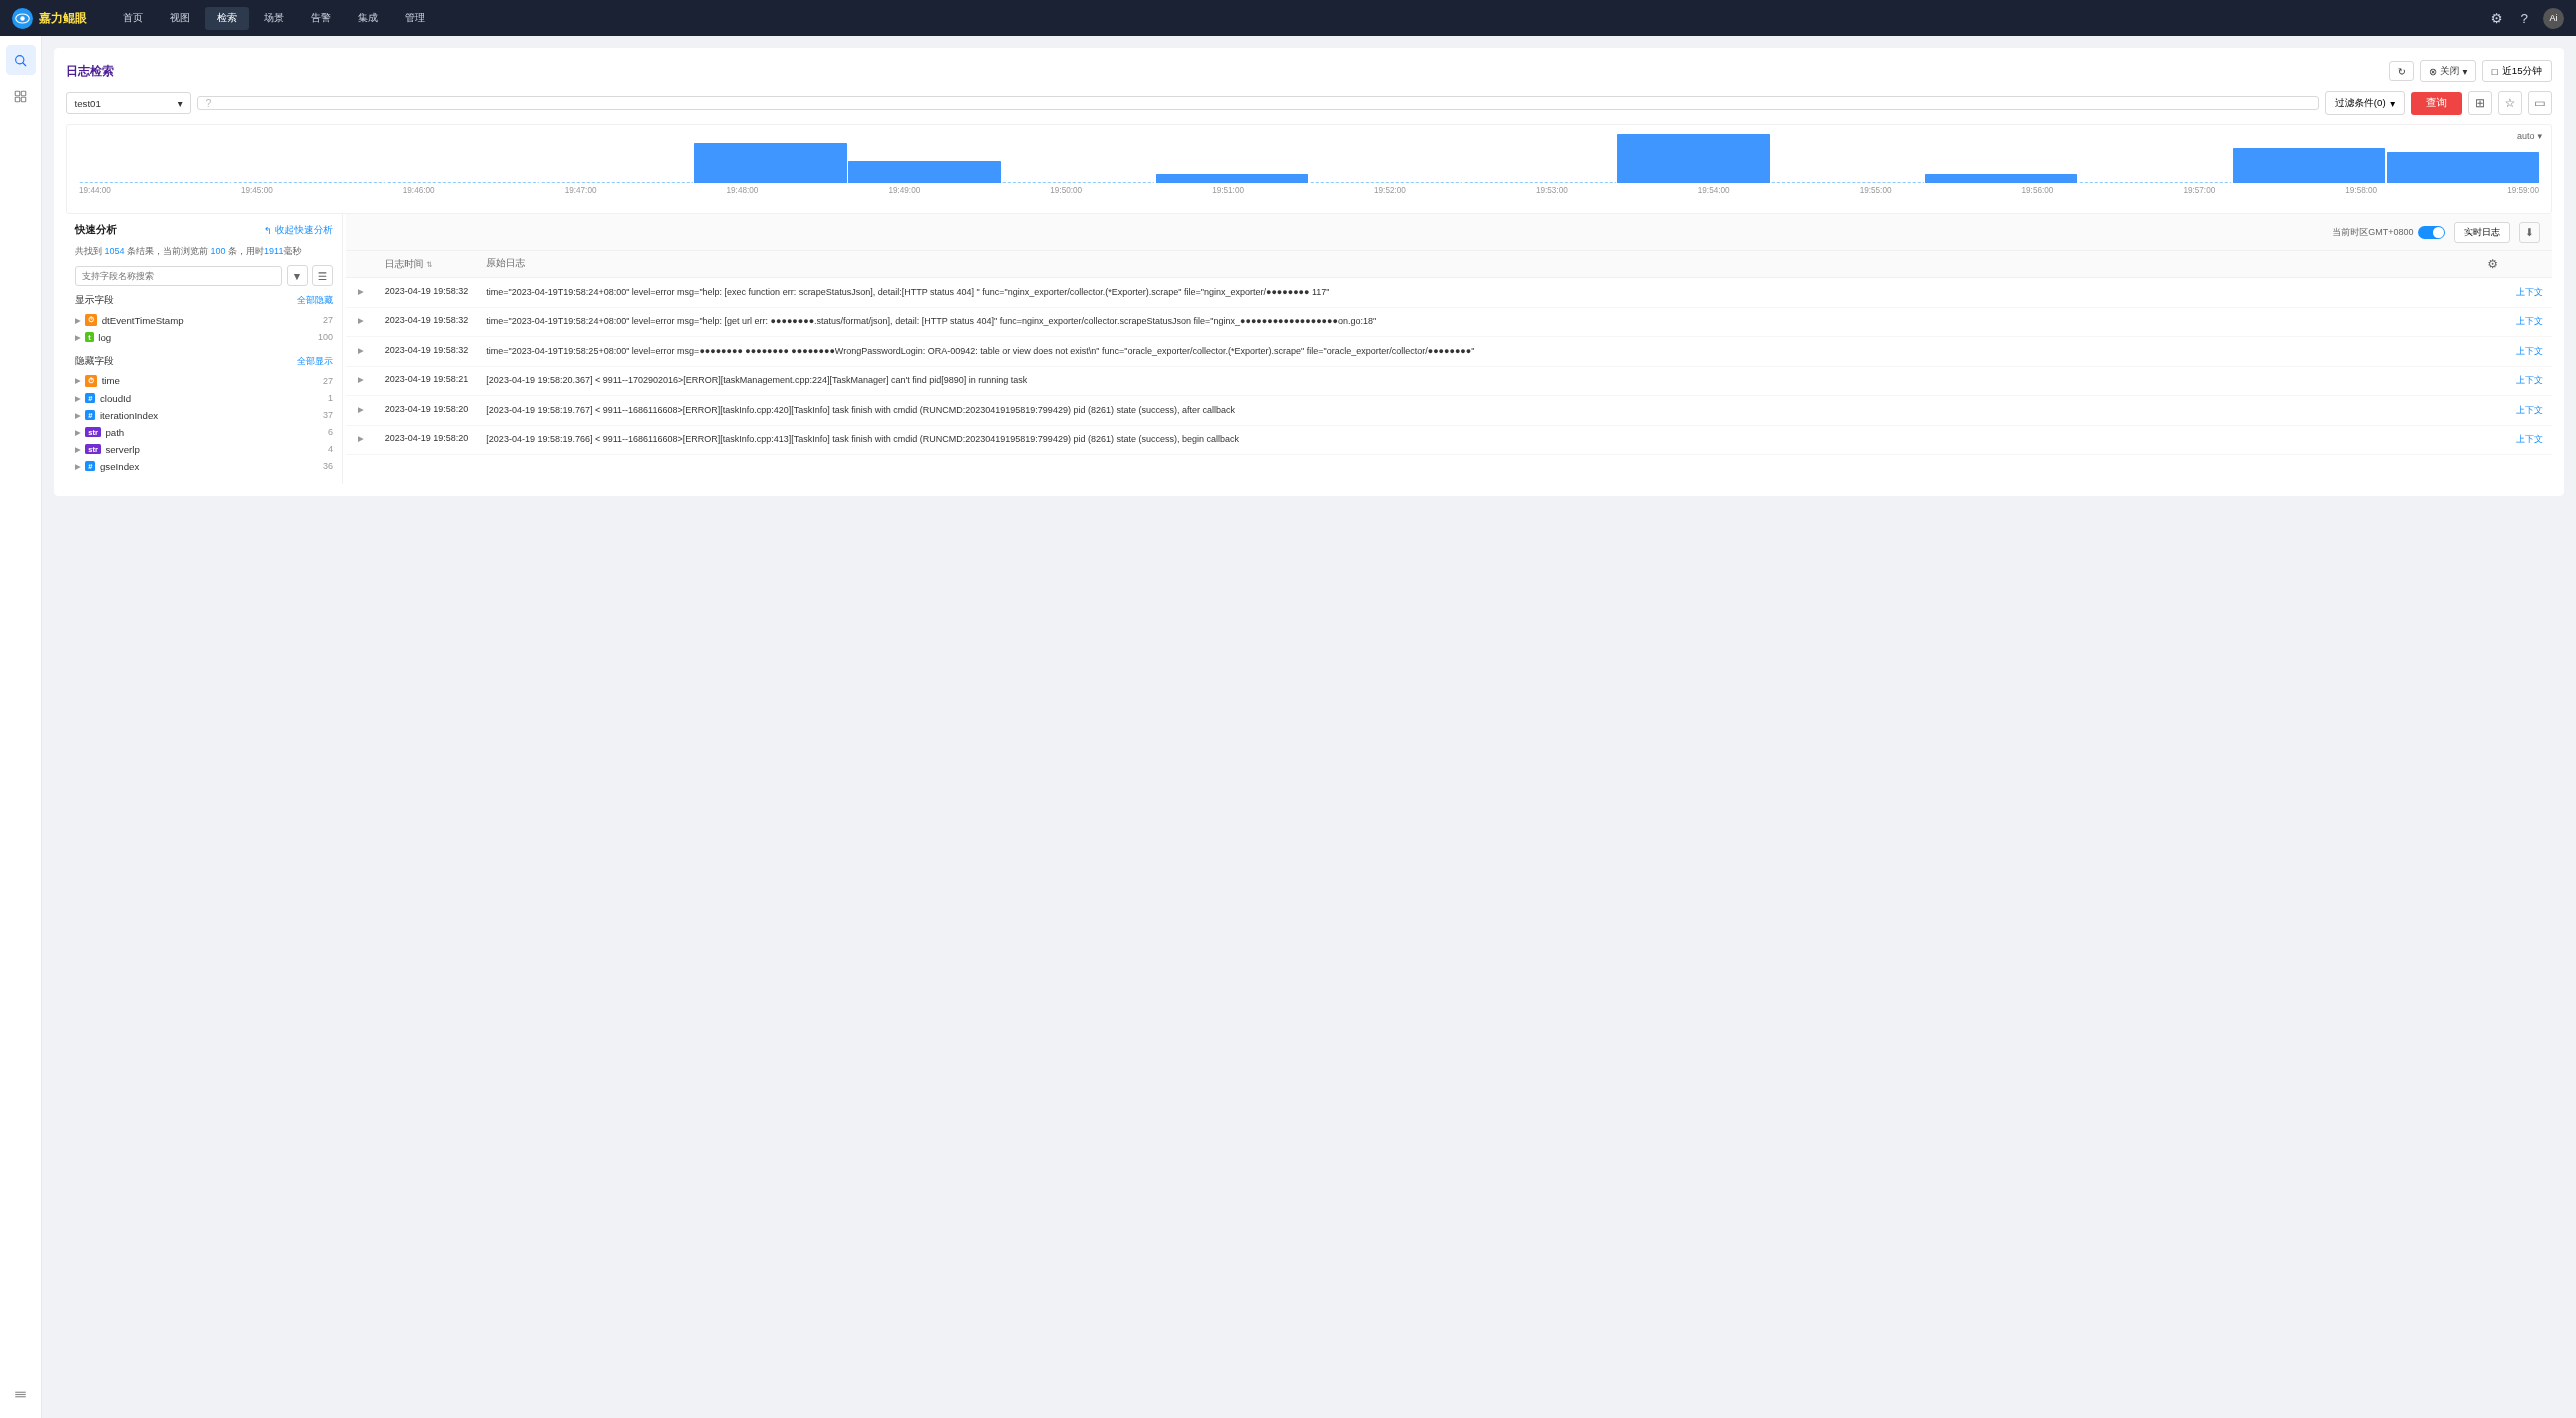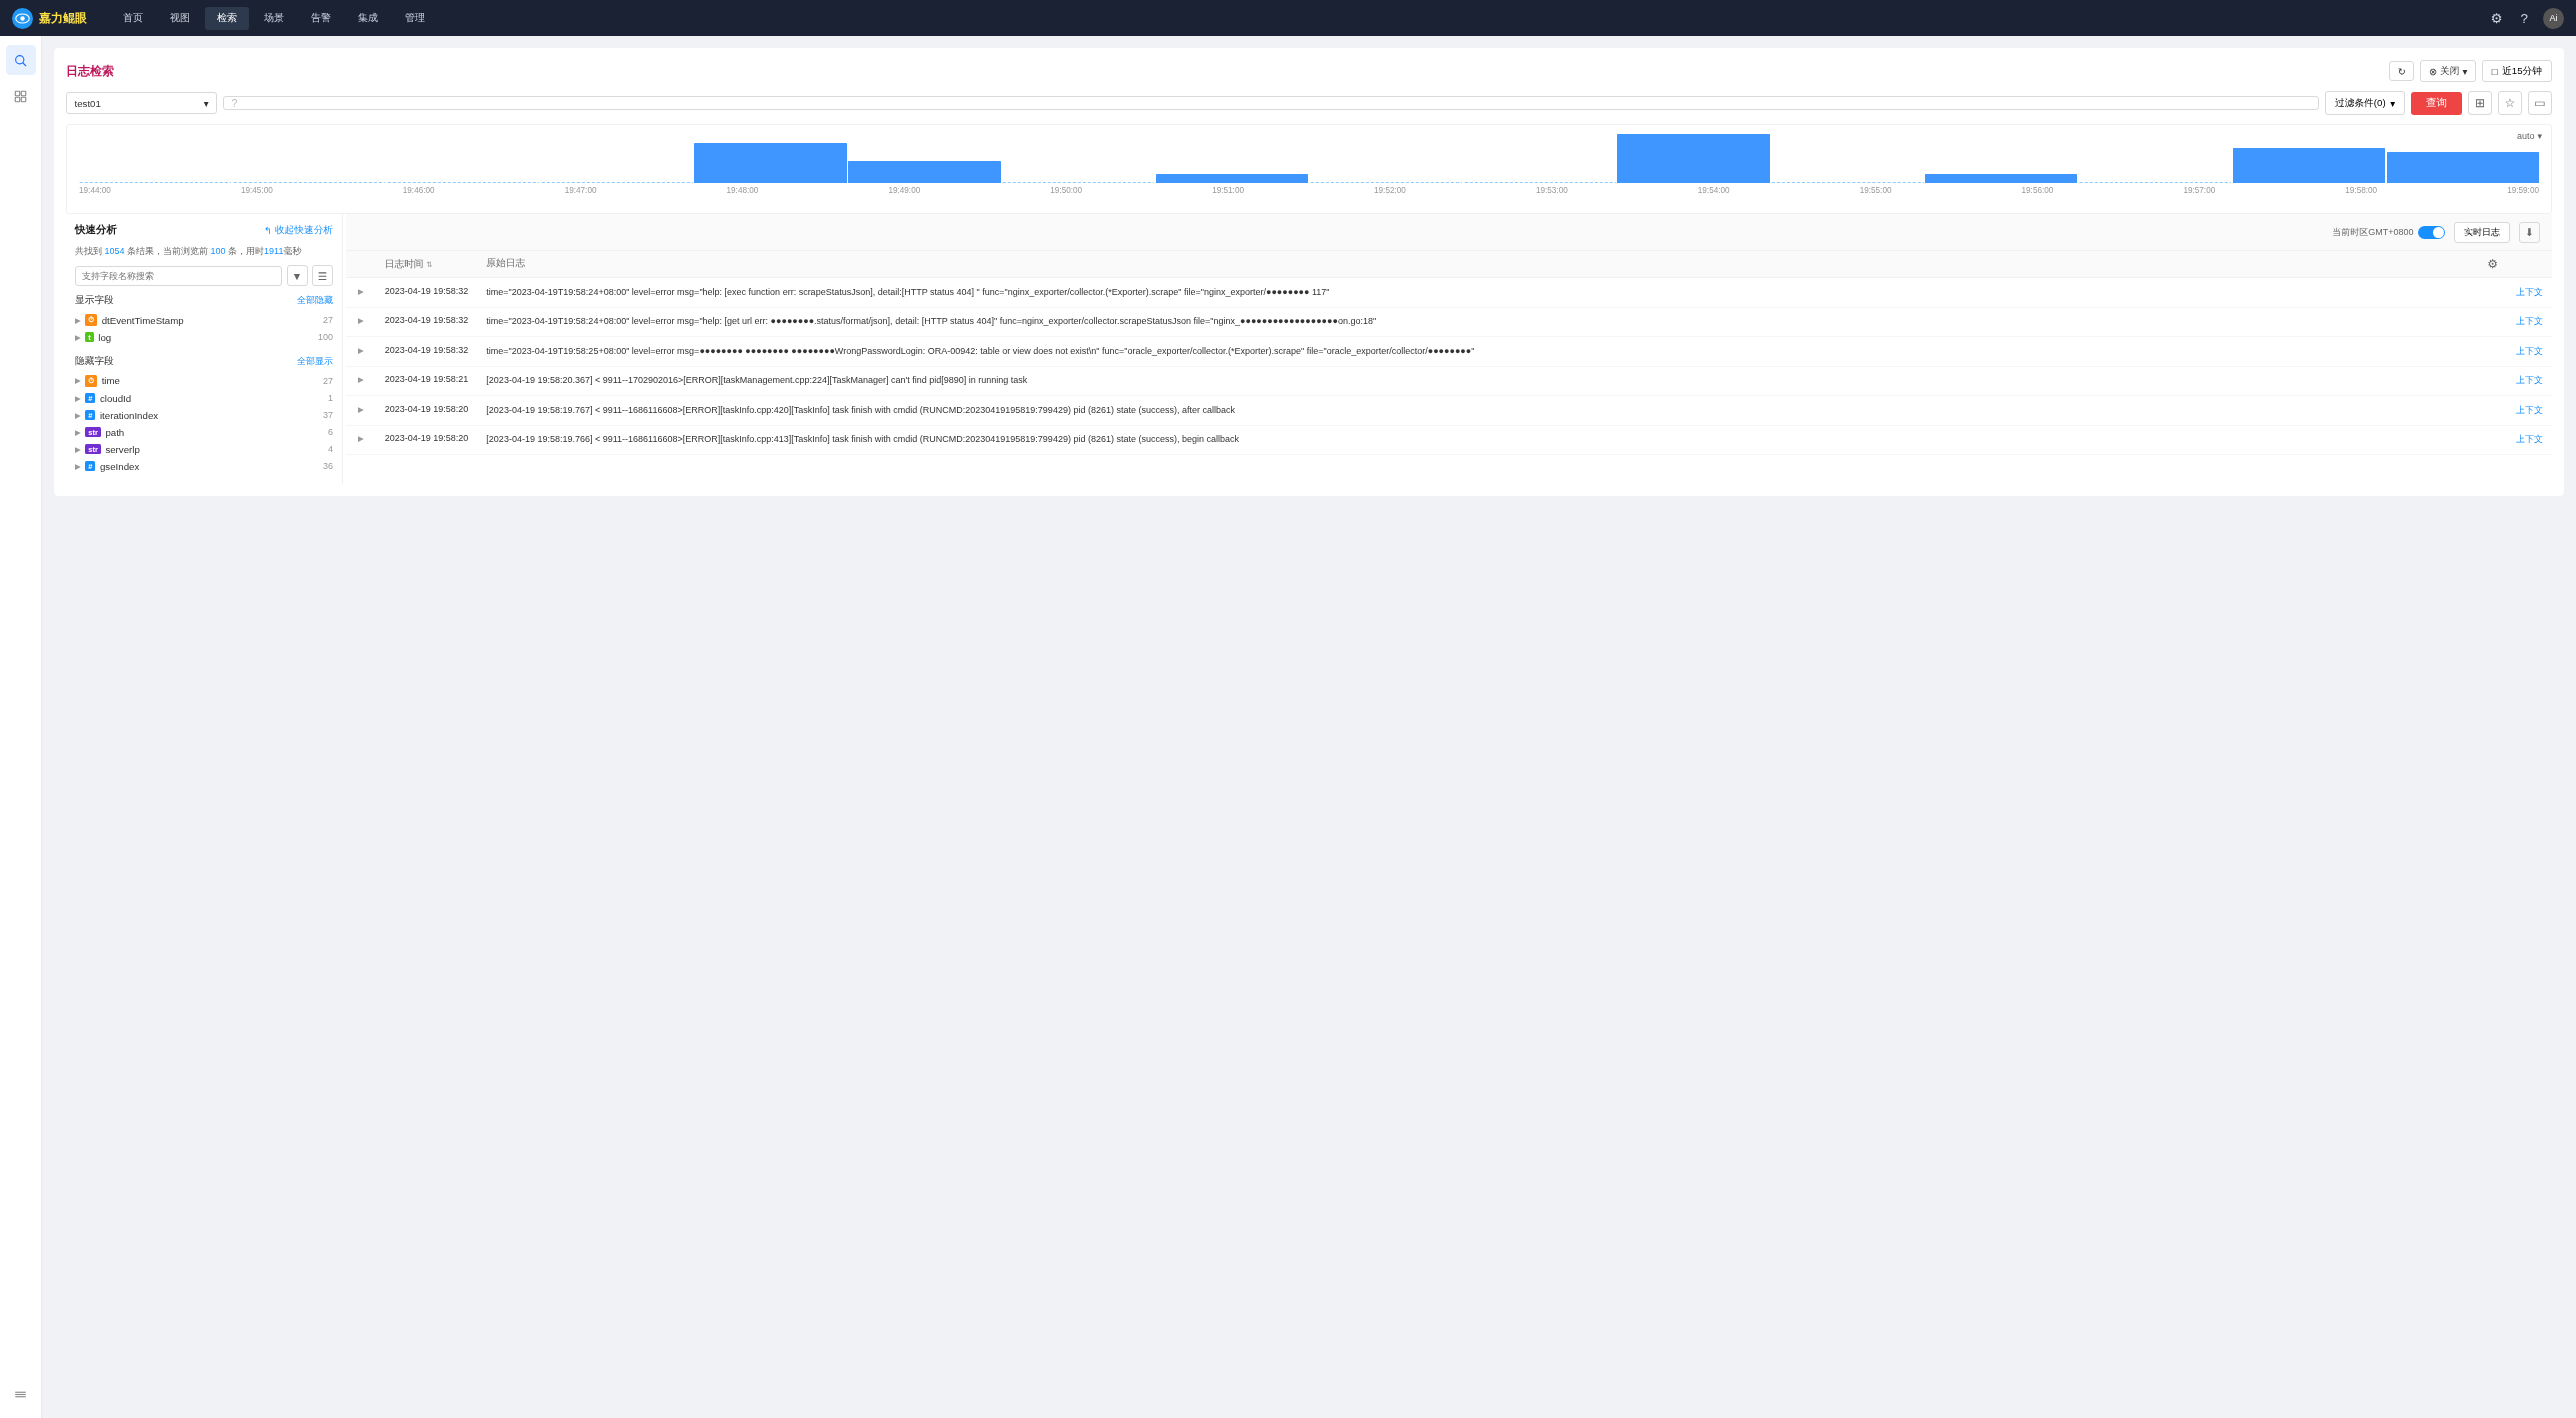--- a/index.html
+++ b/index.html
@@ -125,21 +125,21 @@
     
     .panel-header {
       display: flex;
       align-items: center;
       justify-content: space-between;
       margin-bottom: 9px;
     }
     .panel-title {
       font-size: 12px;
       font-weight: 600;
-      color: #be185d;
+      color: #4c1d95;
     }
     .header-controls {
       display: flex;
       align-items: center;
       gap: 6px;
     }
     .ctrl-btn {
       display: flex;
       align-items: center;
       gap: 3px;
@@ -165,21 +165,21 @@
     }
 
     
     .search-row {
       display: flex;
       align-items: center;
       gap: 6px;
       margin-bottom: 9px;
     }
     .datasource-select {
-      width: 151px;
+      width: 125px;
       padding: 4.5px 7.5px;
       border: 0.7px solid #d9d9d9;
       border-radius: 3px;
       background: #fff;
       display: flex;
       align-items: center;
       justify-content: space-between;
       cursor: pointer;
       font-size: 9.7px;
     }

